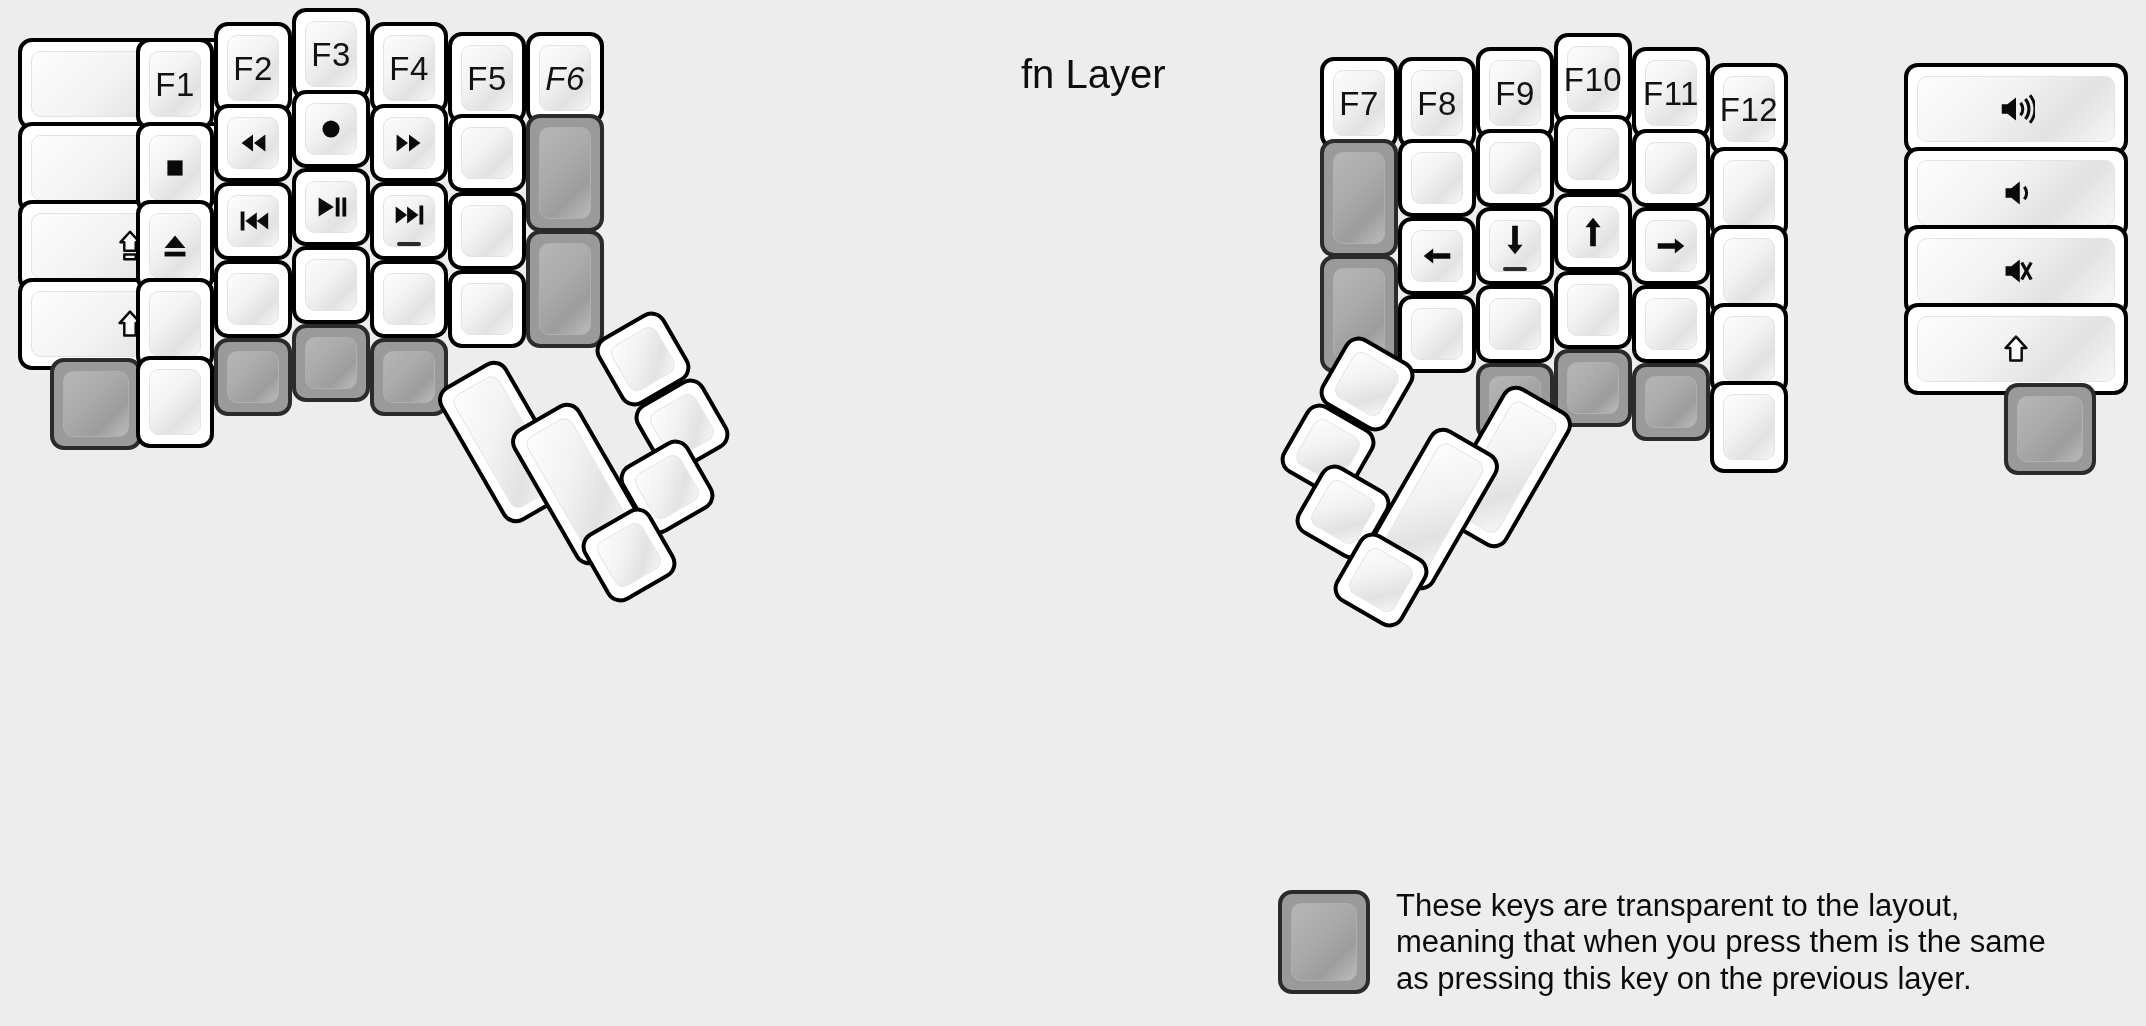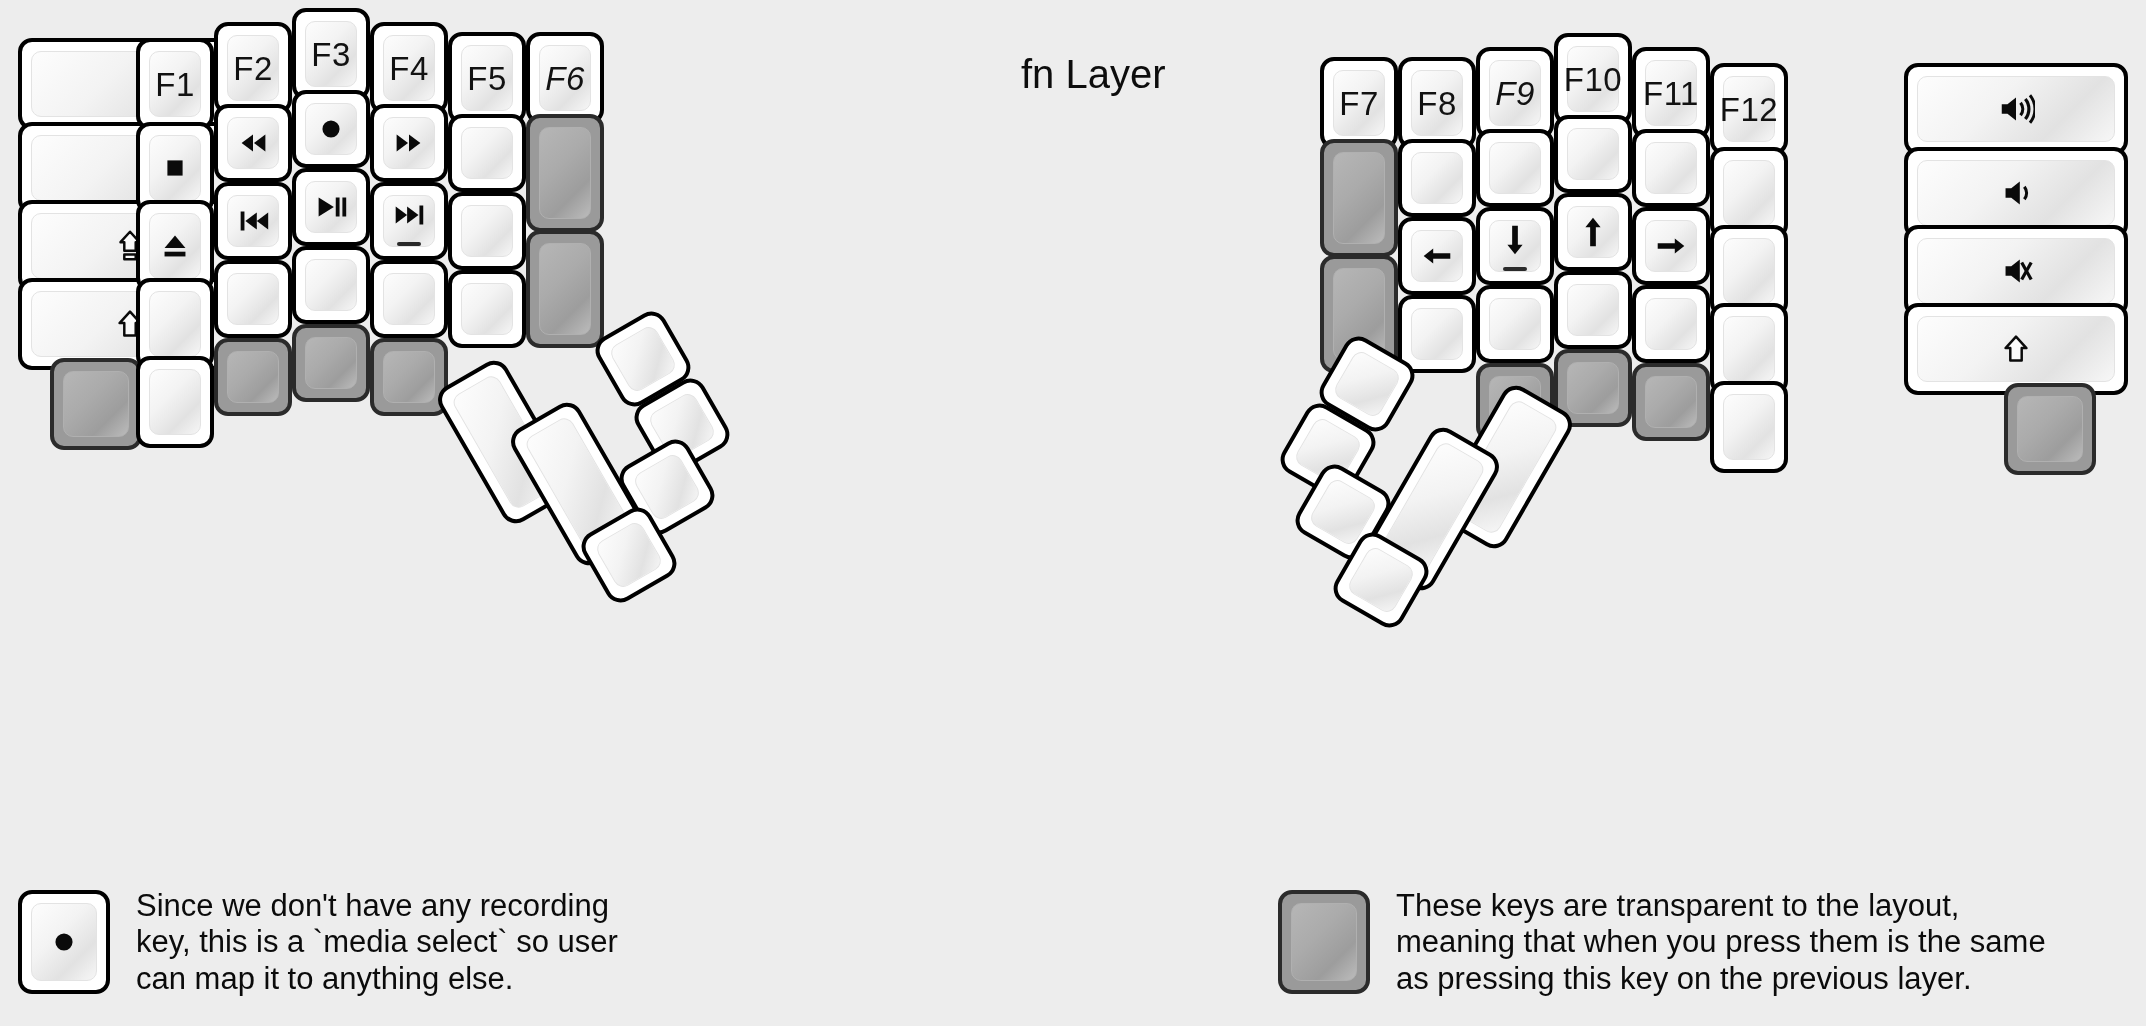--- a/index.html
+++ b/index.html
@@ -356,21 +356,21 @@
               </svg>
             </span>
           </div>
         </div>
       </div>
       <div class="key" style="left: 1396px; top: 270px; width: 78px; height: 78px;">
         <div class="cap">
           <div class="lbl"></div>
         </div>
       </div>
-      <div class="key" style="left: 1474px; top: 22px; width: 78px; height: 92px; font-style: italic;">
+      <div class="key" style="left: 1474px; top: 22px; width: 78px; height: 92px;">
         <div class="cap">
           <div class="lbl">
             <span>F9</span>
           </div>
         </div>
       </div>
       <div class="key" style="left: 1474px; top: 104px; width: 78px; height: 78px;">
         <div class="cap">
           <div class="lbl"></div>
         </div>
@@ -570,34 +570,20 @@
           <div class="lbl"></div>
         </div>
       </div>
       <div class="key rot" style="left: 1340px; top: 516px; width: 78px; height: 78px; transform: rotate(30deg); transform-origin: 50% 50%;">
         <div class="cap">
           <div class="lbl"></div>
         </div>
       </div>
     </div>
   <div id="legend-row" style="position: absolute; left: 0px; top: 0px; width: 100%; height: 100%;">
-      <div class="legend-item" style="left: 18px; top: 888px;">
-        <div class="legend-key" style="width: 92px; height: 104px;">
-          <div class="cap">
-            <span>
-              <svg class="ic" viewBox="0 0 40 40" width="38" height="38">
-                <circle cx="20" cy="20" r="9" fill="#0a0a0a"></circle>
-              </svg>
-            </span>
-          </div>
-        </div>
-        <div class="legend-text">Since we don't have any recording
-key, this is a `media select` so user
-can map it to anything else.</div>
-      </div>
       <div class="legend-item" style="left: 1278px; top: 888px; justify-content: center;">
         <div class="legend-key trans" style="width: 92px; height: 104px;">
           <div class="cap"></div>
         </div>
         <div class="legend-text">These keys are transparent to the layout,
 meaning that when you press them is the same
 as pressing this key on the previous layer.</div>
       </div>
     </div>
 </div>

